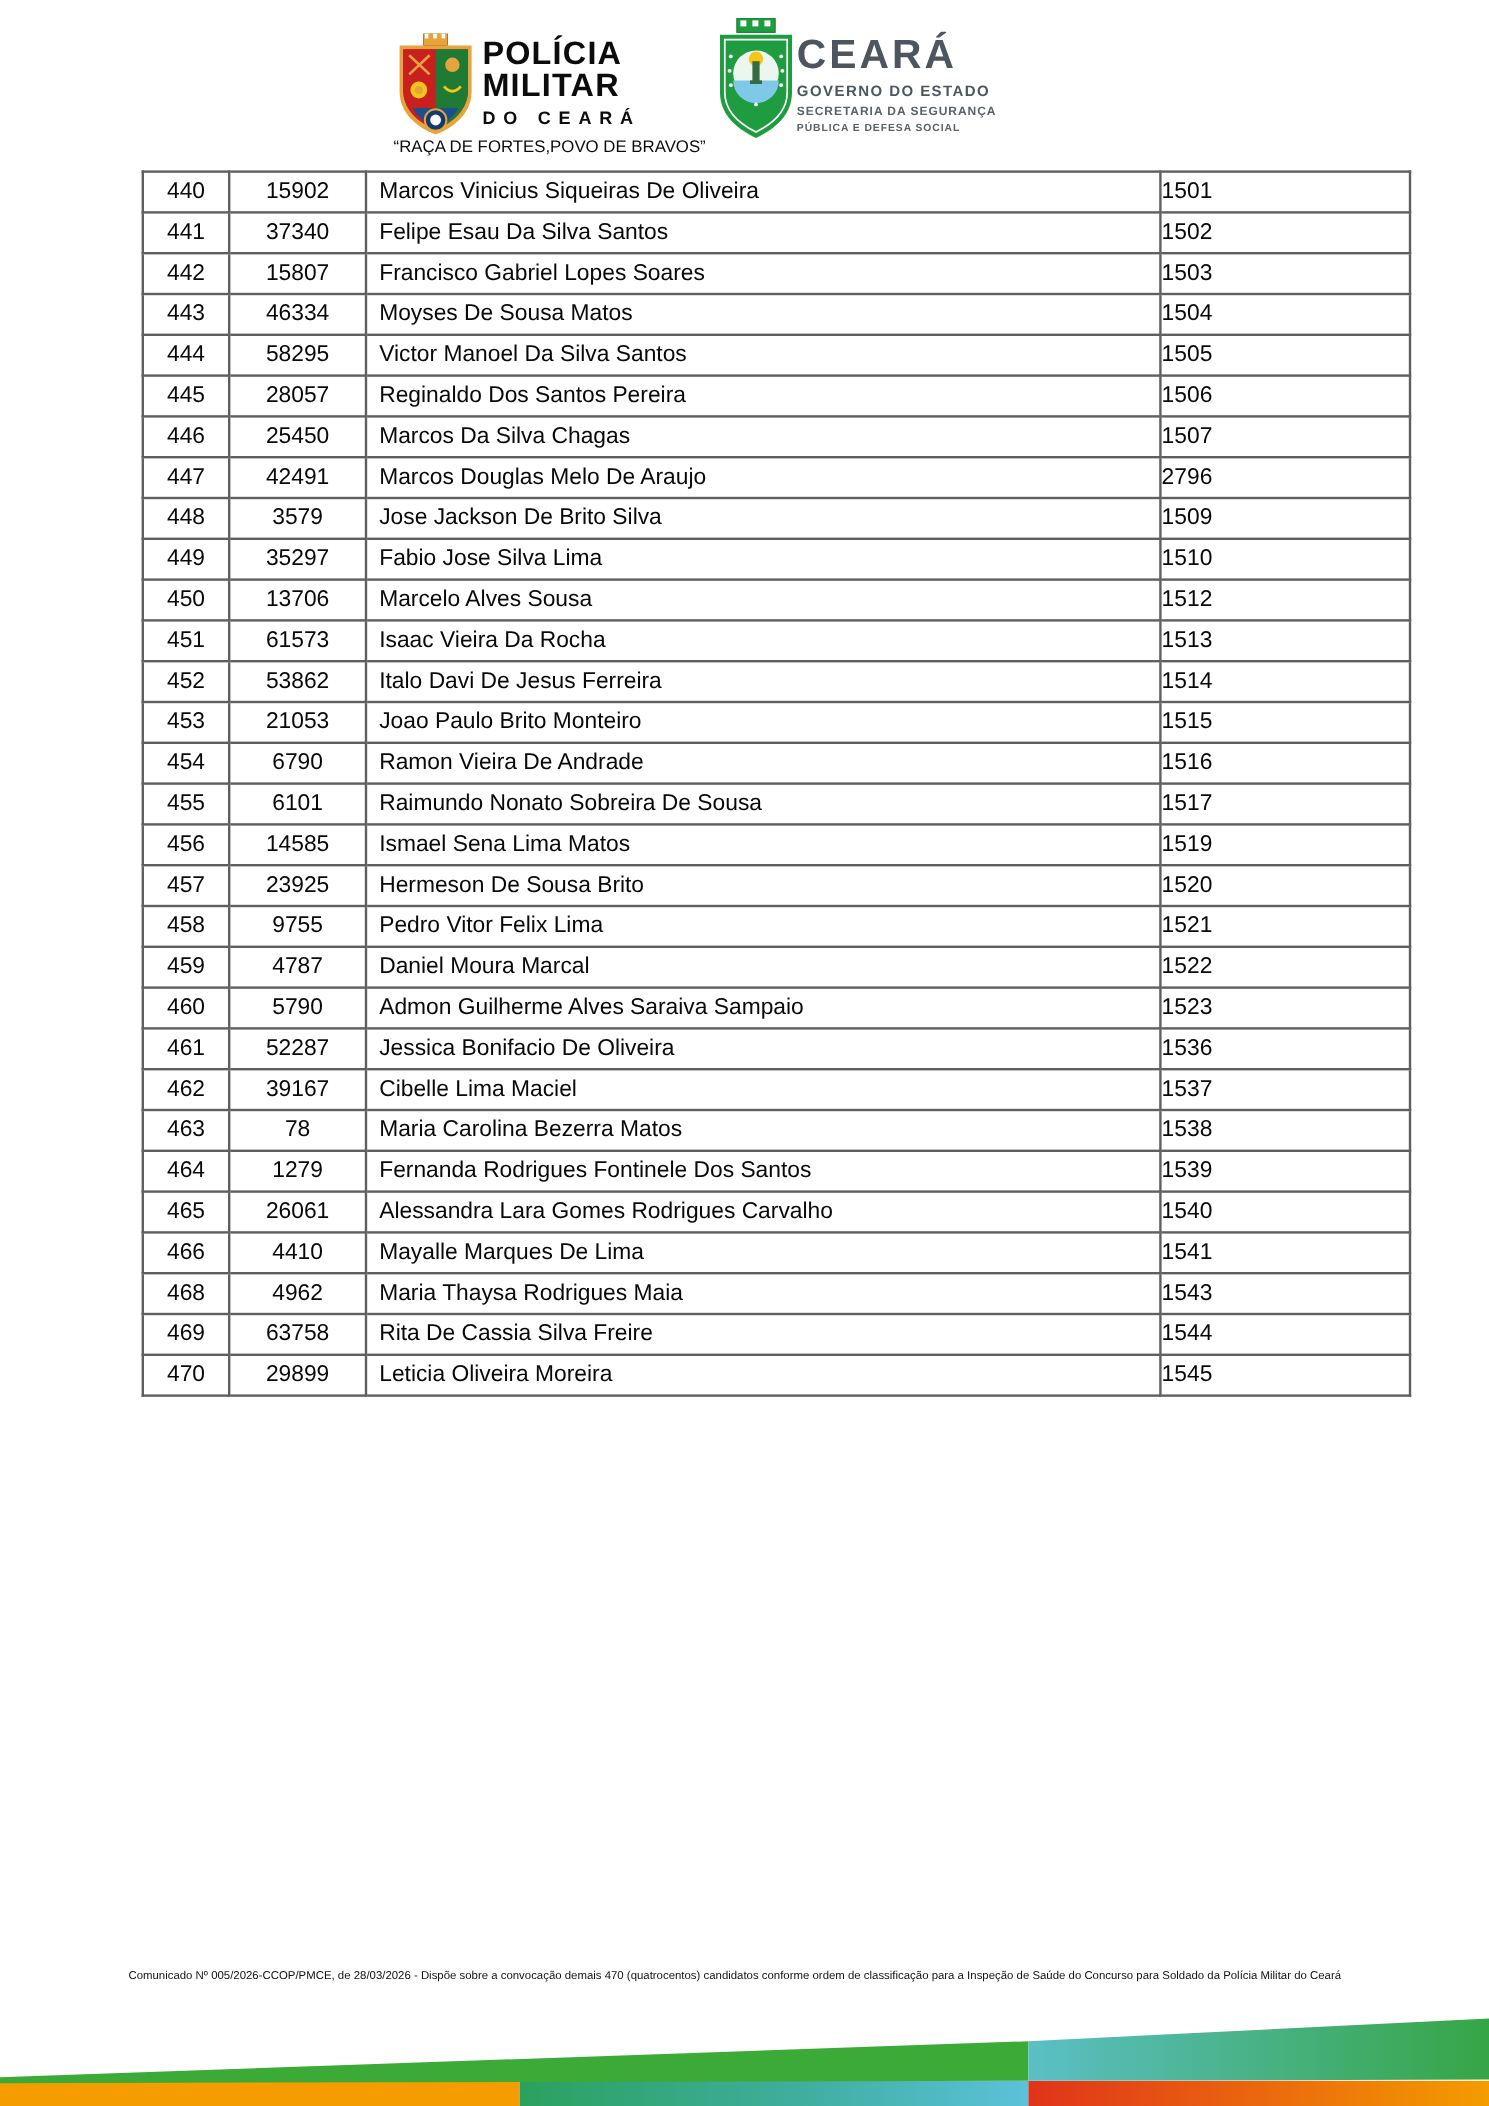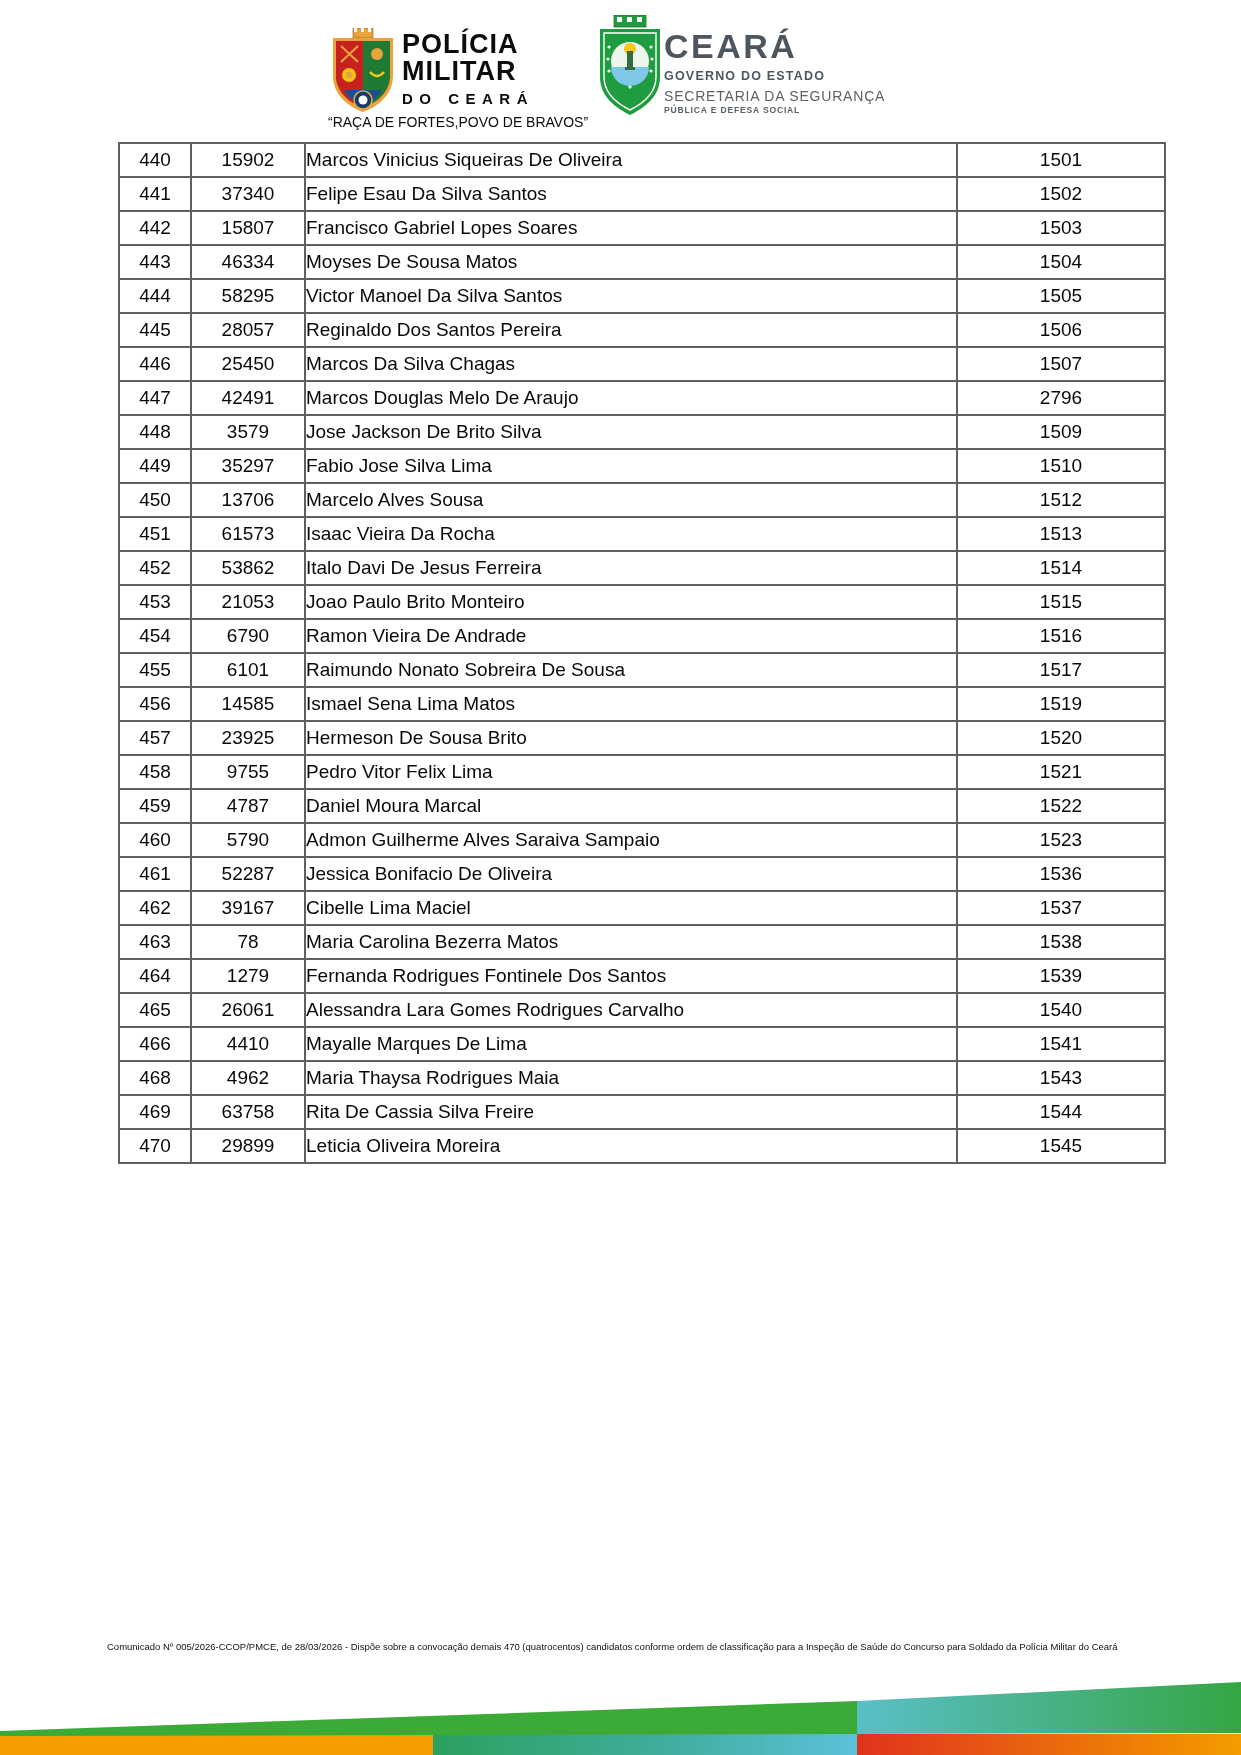--- a/index.html
+++ b/index.html
@@ -12,32 +12,32 @@
   .pm-crest{position:absolute;left:330px;top:28px;width:66px;height:86px;}
   .pm-text{position:absolute;left:402px;top:31px;width:150px;line-height:1;}
   .pm-line{font-weight:900;font-size:27px;letter-spacing:1px;color:#0c0c0c;line-height:27px;}
   .pm-line3{font-weight:800;font-size:15px;letter-spacing:6.5px;color:#0c0c0c;margin-top:6px;}
   .pm-motto{position:absolute;left:328px;top:114px;width:222px;text-align:right;
             font-weight:400;font-size:14px;color:#0c0c0c;white-space:nowrap;}
   .ce-shield{position:absolute;left:596px;top:15px;width:68px;height:101px;}
   .state-text{position:absolute;left:664px;top:29px;line-height:1;}
   .state-name{font-weight:900;font-size:34px;letter-spacing:2.5px;color:#4d565e;}
   .state-gov{font-weight:800;font-size:12.5px;letter-spacing:1.2px;color:#4d565e;margin-top:7px;}
-  .state-sec{font-weight:400;font-size:14px;letter-spacing:0.8px;color:#5a6167;margin-top:6px;text-align:center;}
+  .state-sec{font-weight:700;font-size:10px;letter-spacing:0.8px;color:#5a6167;margin-top:6px;text-align:center;}
   .state-sec2{font-weight:700;font-size:8.6px;letter-spacing:0.8px;color:#5a6167;margin-top:3px;}
   
   .roster{position:absolute;left:118px;top:142px;border-collapse:collapse;table-layout:fixed;width:1038px;}
   .roster td{
     border:2px solid #5f5f5f;height:32px;font-size:19px;color:#090909;
     vertical-align:middle;padding:0;overflow:hidden;white-space:nowrap;
   }
   .roster td.c0{width:70px;text-align:center;}
   .roster td.c1{width:112px;text-align:center;}
-  .roster td.c2{width:650px;text-align:left;}
-  .roster td.c3{width:206px;text-align:center;}
+  .roster td.c2{width:650px;text-align:left;padding-left:10px;}
+  .roster td.c3{width:206px;text-align:left;}
   
   .footer-note{position:absolute;left:107px;top:1641px;font-size:9.5px;color:#111;
                white-space:nowrap;letter-spacing:0px;}
   .footer-art{position:absolute;left:0;top:1670px;width:1241px;height:85px;}
 </style>
 </head>
 <body>
 
 <div class="header">
 

